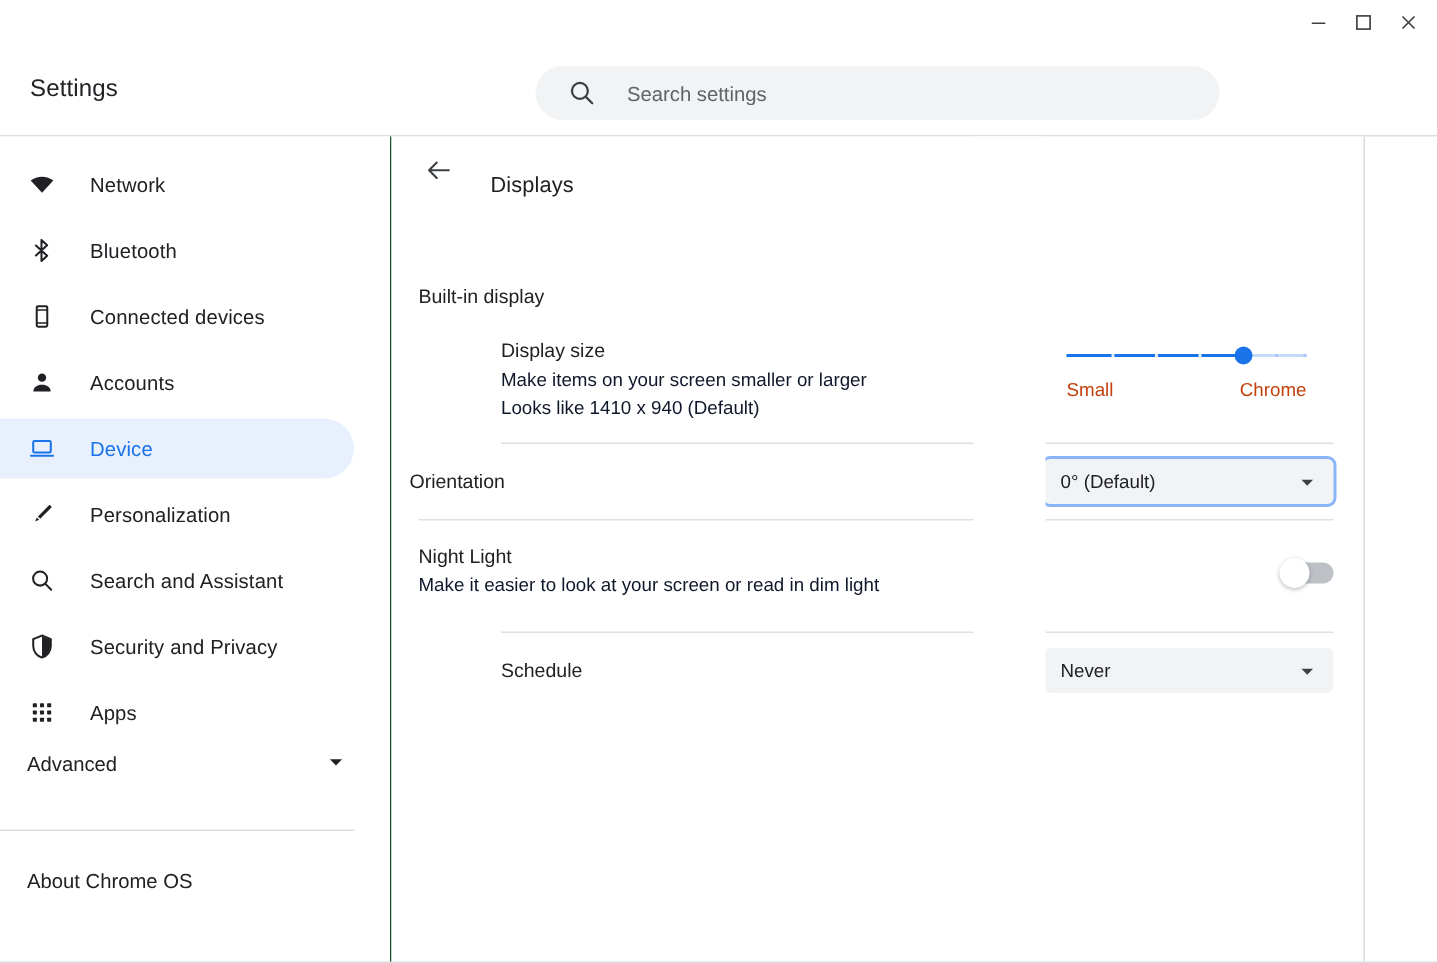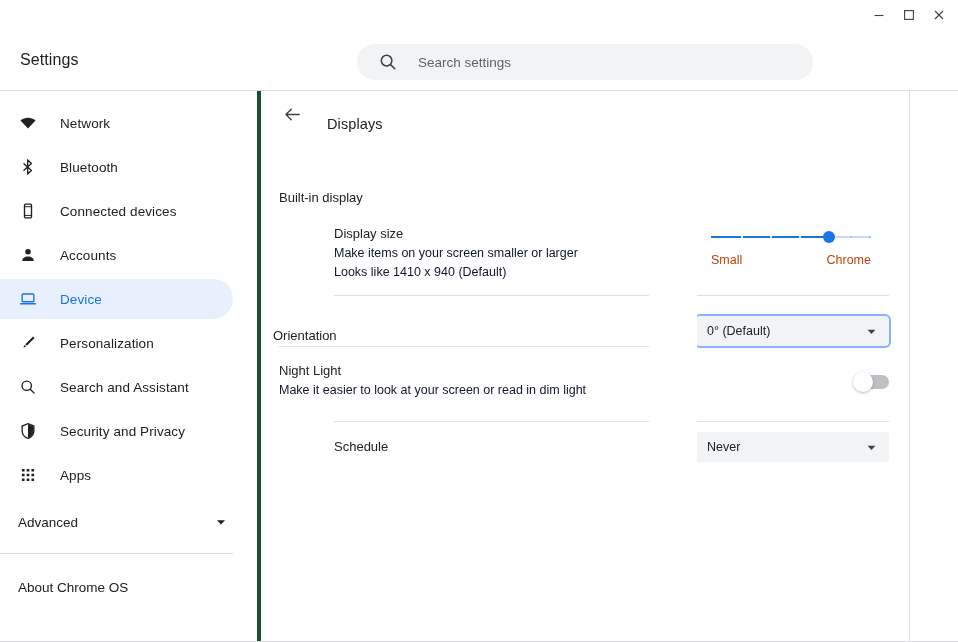--- a/index.html
+++ b/index.html
@@ -87,21 +87,21 @@
     display: flex;
     height: 551px;
     position: relative;
   }
 
   
   .sidebar {
     width: 261px;
     flex: none;
     background: #ffffff;
-    border-right: 4px solid #14532d;
+    border-right: 1px solid #14532d;
     padding-top: 8px;
     position: relative;
   }
   .nav-item {
     height: 40px;
     display: flex;
     align-items: center;
     margin: 4px 24px 4px 0;
     border-radius: 0 20px 20px 0;
     cursor: default;
@@ -123,21 +123,21 @@
   }
   .nav-item.selected {
     background: #e8f0fe;
   }
   .nav-item.selected .nav-label { color: #1a73e8; }
 
   
   .advanced-row {
     height: 40px;
     display: flex;
-    align-items: center;
+    align-items: flex-start;
     margin-right: 24px;
     margin-top: 7px;
     cursor: default;
     gap: 32px;
   }
   .advanced-label {
     font-size: 13.5px;
     color: #202124;
     margin-left: 18px;
     flex: 1;
@@ -546,21 +546,21 @@
         </div>
         <div class="slider-labels">
           <span>Small</span>
           <span>Chrome</span>
         </div>
       </div>
     </div>
 
     <div class="row-divider" style="margin-top:13px;"></div>
 
-    <div class="setting-row" style="align-items:flex-end;height:50px;margin-left:12px;">
+    <div class="setting-row" style="align-items:center;height:50px;margin-left:12px;">
       <div class="row-text">
         <div class="row-title">Orientation</div>
       </div>
       <div class="select-box focused">
         <span class="select-value">0° (Default)</span>
         <span class="select-arrow">
           <svg width="11" height="11" viewBox="0 0 12 12">
               <path d="M1.8 4.2h8.4L6 8.6z" fill="#3c4043"></path>
             </svg>
         </span>

